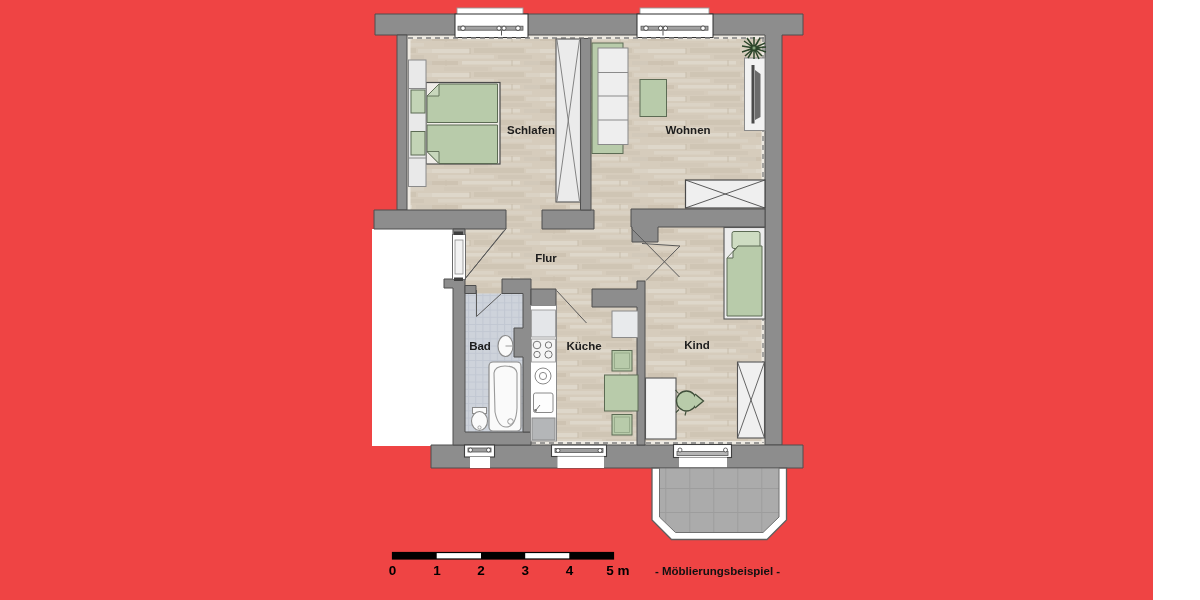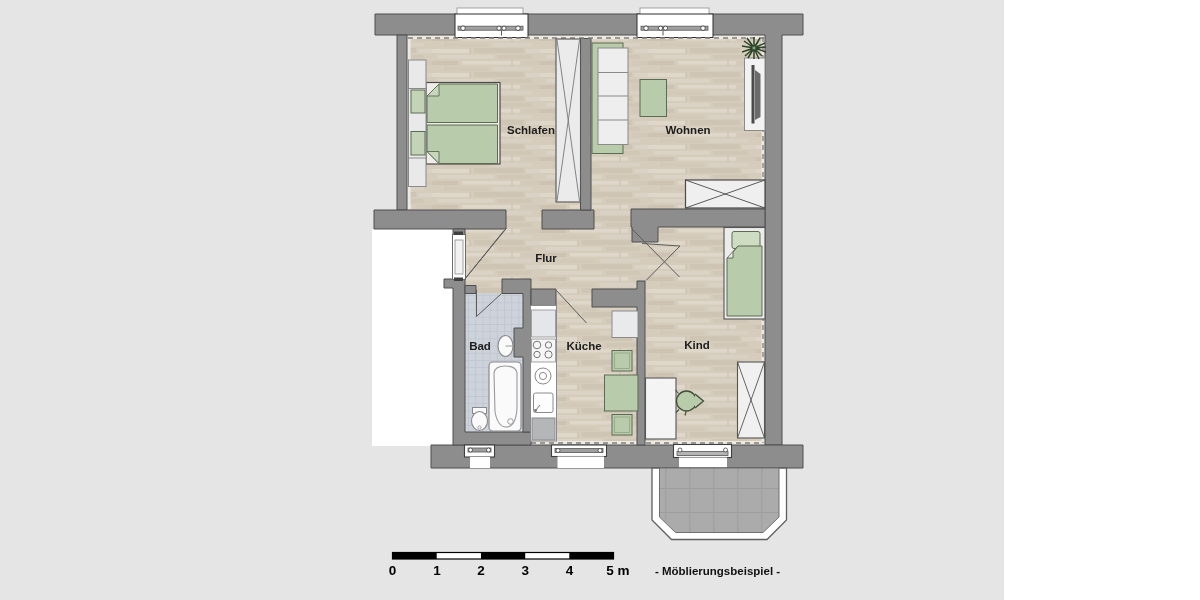--- a/index.html
+++ b/index.html
@@ -1,16 +1,16 @@
 <!DOCTYPE html>
 <html><head>
 <meta charset="utf-8">
 <style>
 html,body{margin:0;padding:0;background:#ffffff;}
-.stage{position:relative;width:1004px;height:600px;background:#e5e5e5;overflow:hidden;
+.stage{position:relative;width:1153px;height:600px;background:#ef4444;overflow:hidden;
 font-family:"Liberation Sans", sans-serif;}
 </style>
 </head>
 <body>
 <div class="stage">
 <svg width="1200" height="600" viewBox="0 0 1200 600">
 <defs>
 <filter id="soft" x="-20%" y="-20%" width="140%" height="140%">
           <feGaussianBlur stdDeviation="0.7"></feGaussianBlur>
         </filter>

